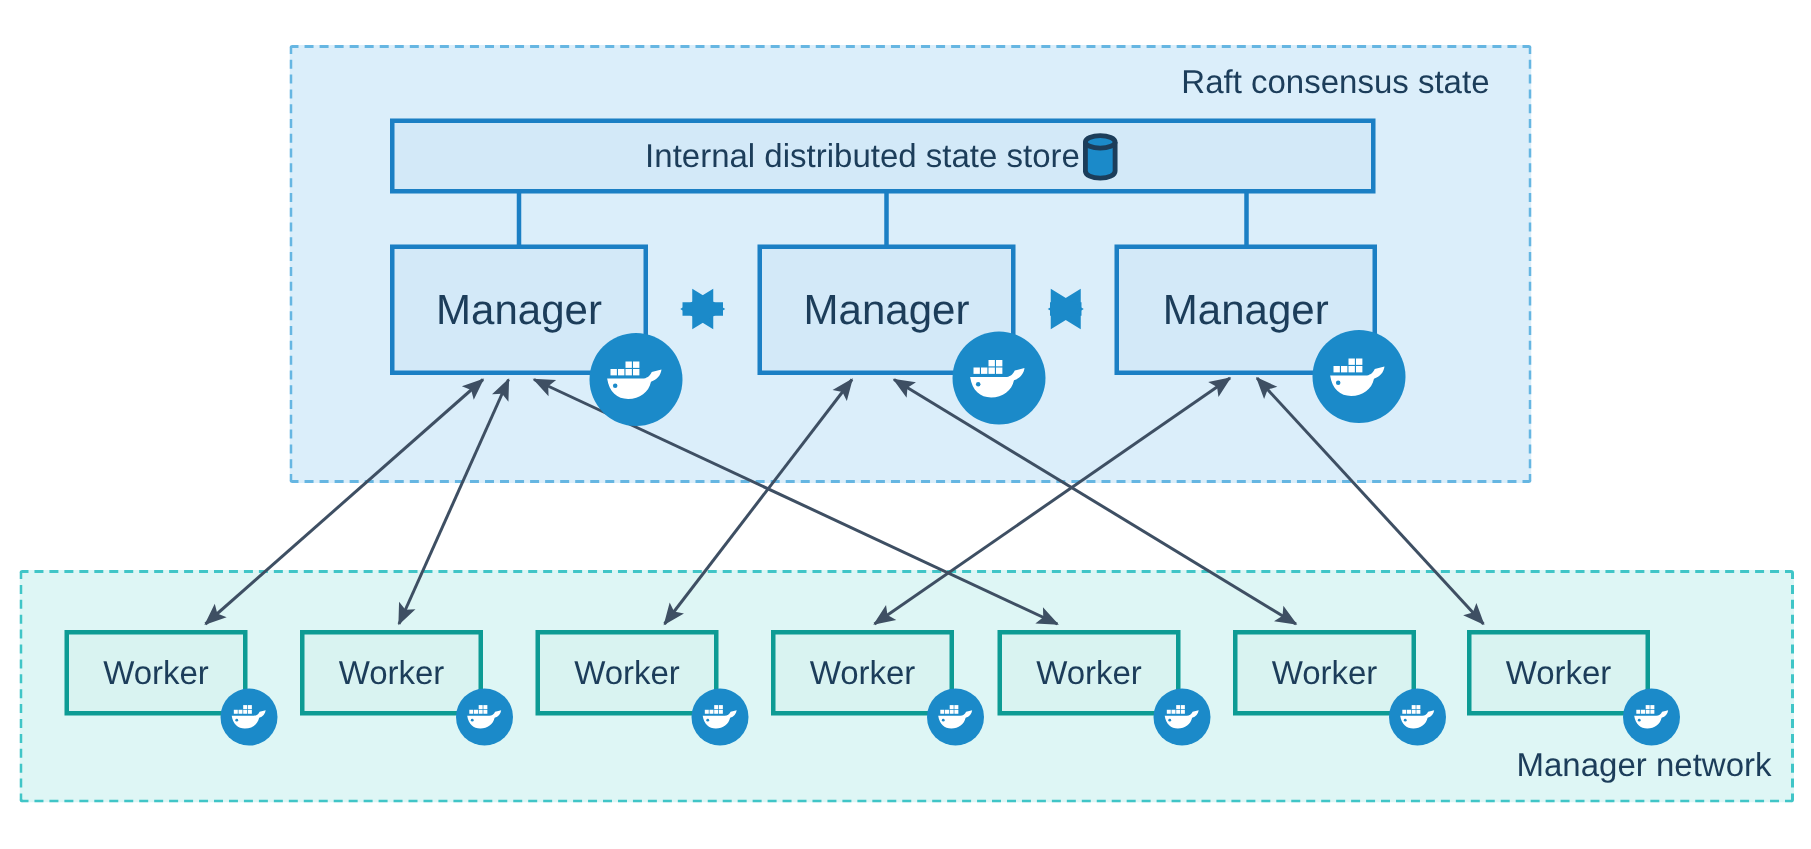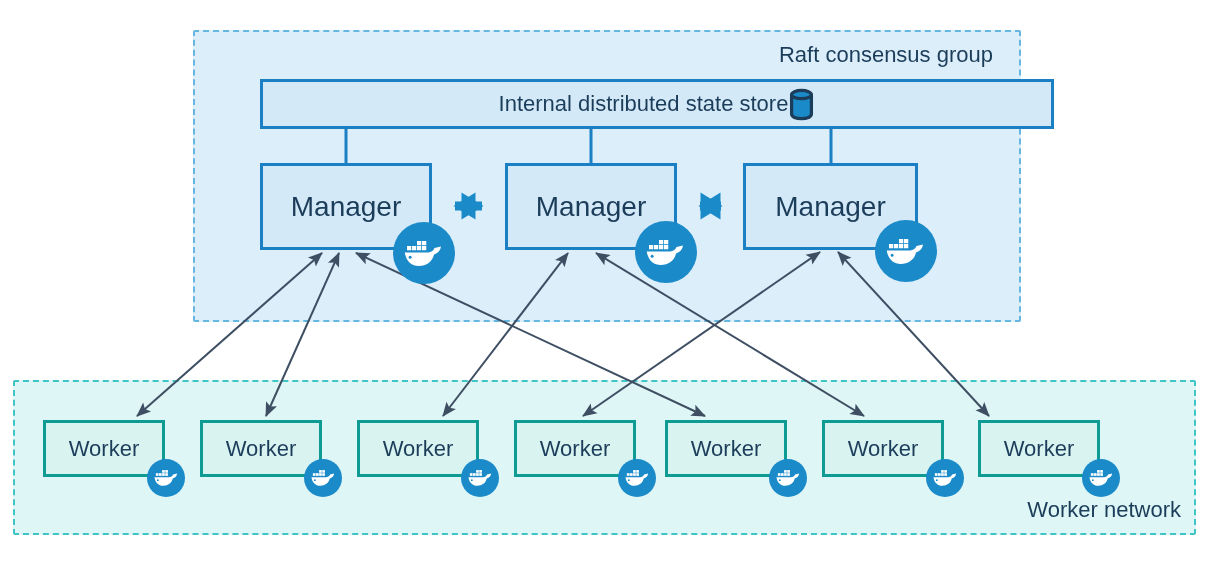--- a/index.html
+++ b/index.html
@@ -16,21 +16,21 @@
 
   .group{position:absolute;border:2px dashed;box-sizing:border-box;border-radius:2px;}
   #raft-group{left:193px;top:30px;width:828px;height:292px;background:var(--raft-fill);border-color:var(--raft-border);}
   #gossip-group{left:13px;top:380px;width:1183px;height:155px;background:var(--gossip-fill);border-color:var(--gossip-border);}
 
   .group-label{position:absolute;color:var(--text-navy);font-size:22px;white-space:nowrap;}
   #raft-label{top:42px;right:214px;}
   #gossip-label{top:497px;right:26px;}
 
   .node{position:absolute;box-sizing:border-box;display:flex;align-items:center;justify-content:center;}
-  #state-store{left:260px;top:79px;width:794px;height:50px;background:var(--blue-node-fill);
+  #state-store{left:260px;top:79px;width:657px;height:50px;background:var(--blue-node-fill);
     border:3px solid var(--blue-node-border);}
   #state-store .label{color:var(--text-navy);font-size:22px;}
 
   .manager{width:172px;height:87px;top:163px;background:var(--blue-node-fill);
     border:3px solid var(--blue-node-border);color:var(--text-navy);font-size:28px;}
   #manager-1{left:260px;}
   #manager-2{left:505px;}
   #manager-3{left:743px;width:175px;}
 
   .worker{width:122px;height:57px;top:420px;background:var(--worker-fill);
@@ -54,22 +54,22 @@
   .db-icon{width:27px;height:33px;flex:0 0 auto;}
 </style>
 </head>
 <body>
 
 <div id="stage">
 
   <div id="raft-group" class="group"></div>
   <div id="gossip-group" class="group"></div>
 
-  <div id="raft-label" class="group-label">Raft consensus group</div>
-  <div id="gossip-label" class="group-label">Worker network</div>
+  <div id="raft-label" class="group-label">Raft consensus state</div>
+  <div id="gossip-label" class="group-label">Manager network</div>
 
   <div id="state-store" class="node">
     <span class="label">Internal distributed state store</span>
     <svg class="db-icon" viewBox="0 0 30 36">
       <path d="M4,7 v21.5 c0,3.2 4.9,5.3 11,5.3 s11,-2.1 11,-5.3 V7" style="fill:var(--docker-blue);stroke:var(--text-navy)" stroke-width="3.6"></path>
       <ellipse cx="15" cy="7" rx="11" ry="4.6" style="fill:var(--docker-blue);stroke:var(--text-navy)" stroke-width="3.6"></ellipse>
     </svg>
   </div>
 
   <div id="manager-1" class="node manager">

